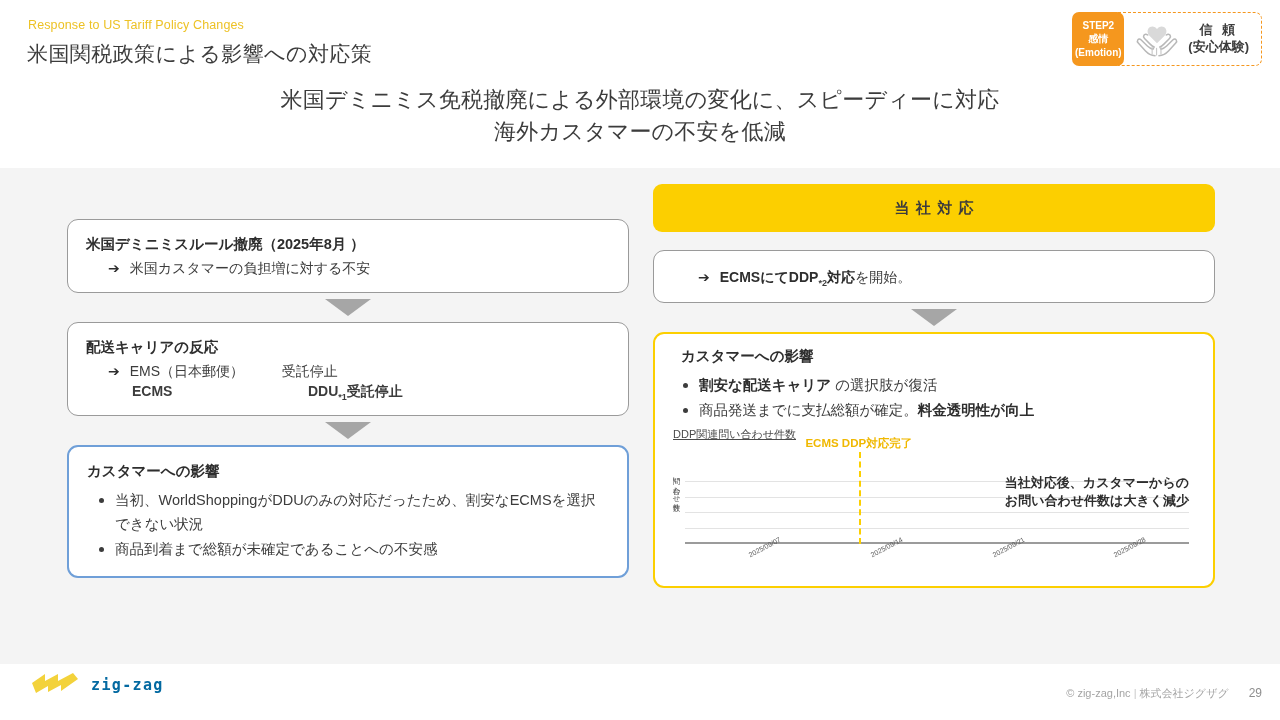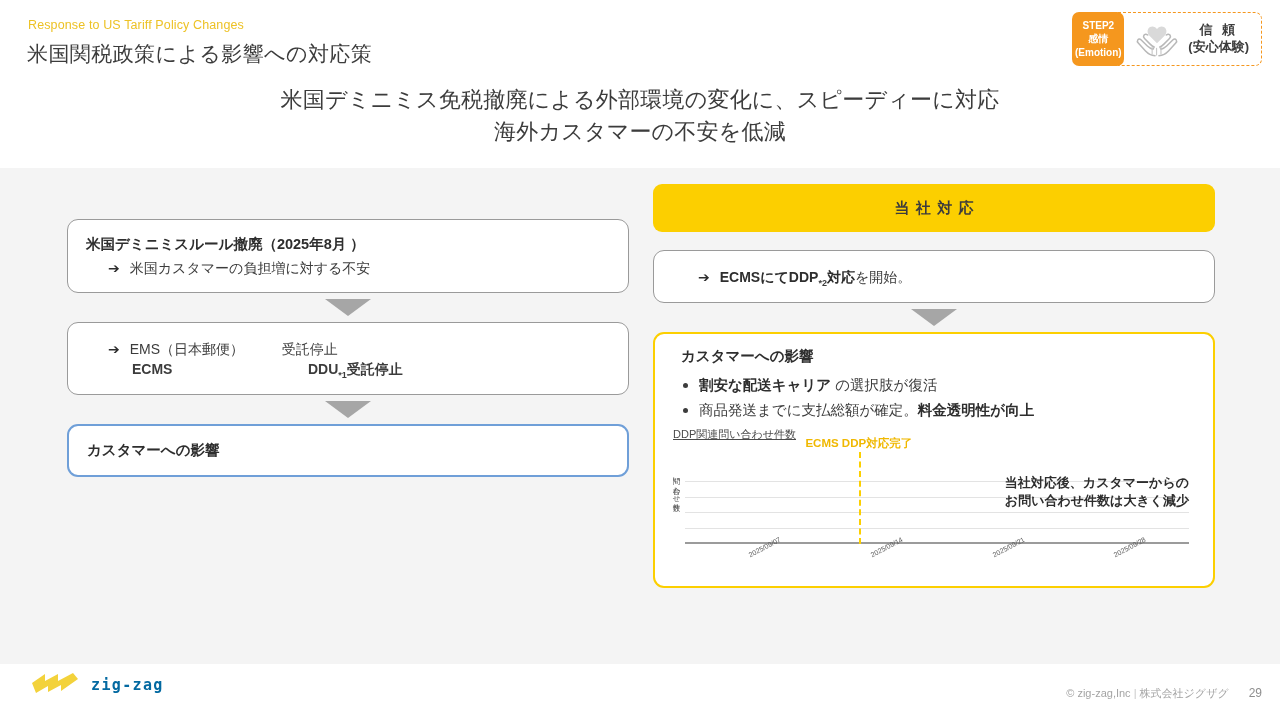--- a/index.html
+++ b/index.html
@@ -219,37 +219,42 @@
       <div class="card-title">米国デミニミスルール撤廃（2025年8月 ）</div>
       <div class="arrow-row">
         <span class="arrow-glyph">➔</span>
         <span>米国カスタマーの負担増に対する不安</span>
       </div>
     </div>
 
     <div class="tri"></div>
 
     <div class="card">
+      <div class="card-title">配送キャリアの反応</div>
       <div class="arrow-row">
         <span class="arrow-glyph">➔</span>
         <span class="sub-cols">
           <span class="sub-a">EMS（日本郵便）</span>
           <span class="sub-b">受託停止</span>
         </span>
       </div>
       <div class="row2" style="padding-left:46px;">
         <span class="sub-a">ECMS</span>
         <span class="sub-b"><span>DDU</span><span class="sup">*1</span><span>受託停止</span></span>
       </div>
     </div>
 
     <div class="tri"></div>
 
     <div class="card blue">
       <div class="card-title">カスタマーへの影響</div>
+      <ul class="bullets">
+        <li>当初、WorldShoppingがDDUのみの対応だったため、割安なECMSを選択できない状況</li>
+        <li>商品到着まで総額が未確定であることへの不安感</li>
+      </ul>
     </div>
   </div>
 
   <div class="col col-right">
     <div class="col-head">当社対応</div>
 
     <div class="card" style="margin-top:18px;">
       <div class="arrow-row" style="padding-left:26px;">
         <span class="arrow-glyph">➔</span>
         <span><span class="b">ECMSにてDDP</span><span class="sup">*2</span><span class="b">対応</span><span>を開始。</span></span>

